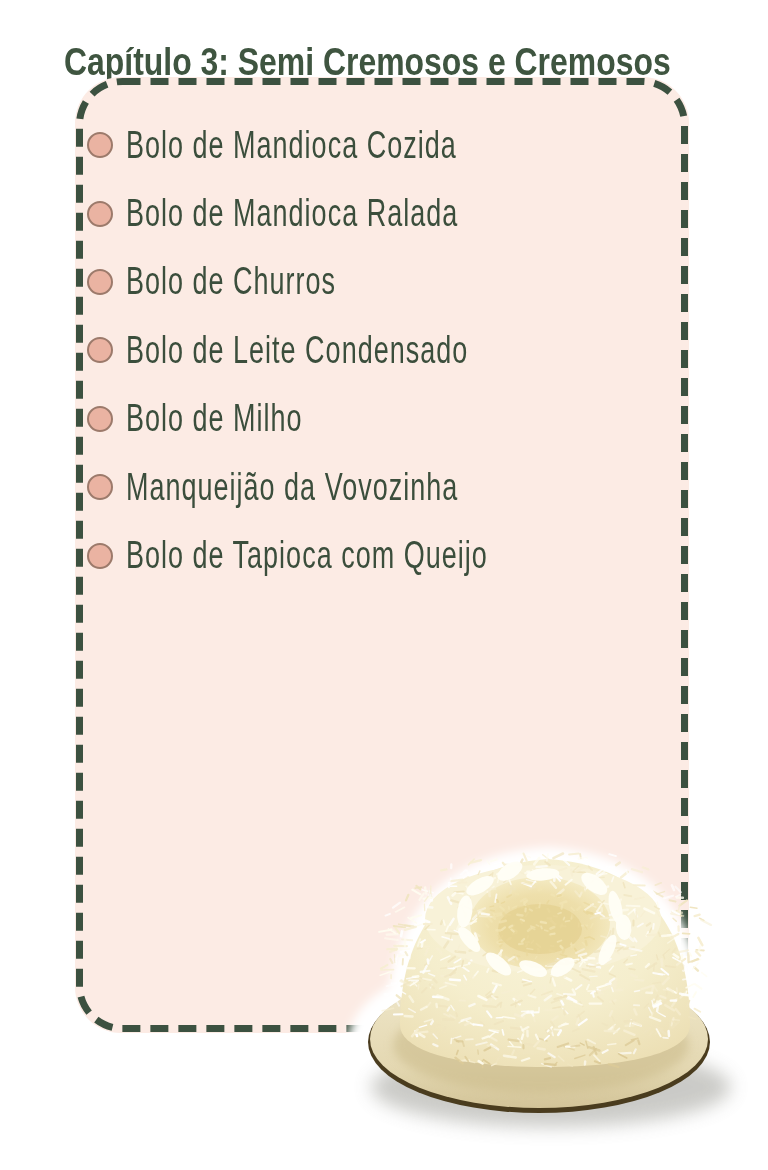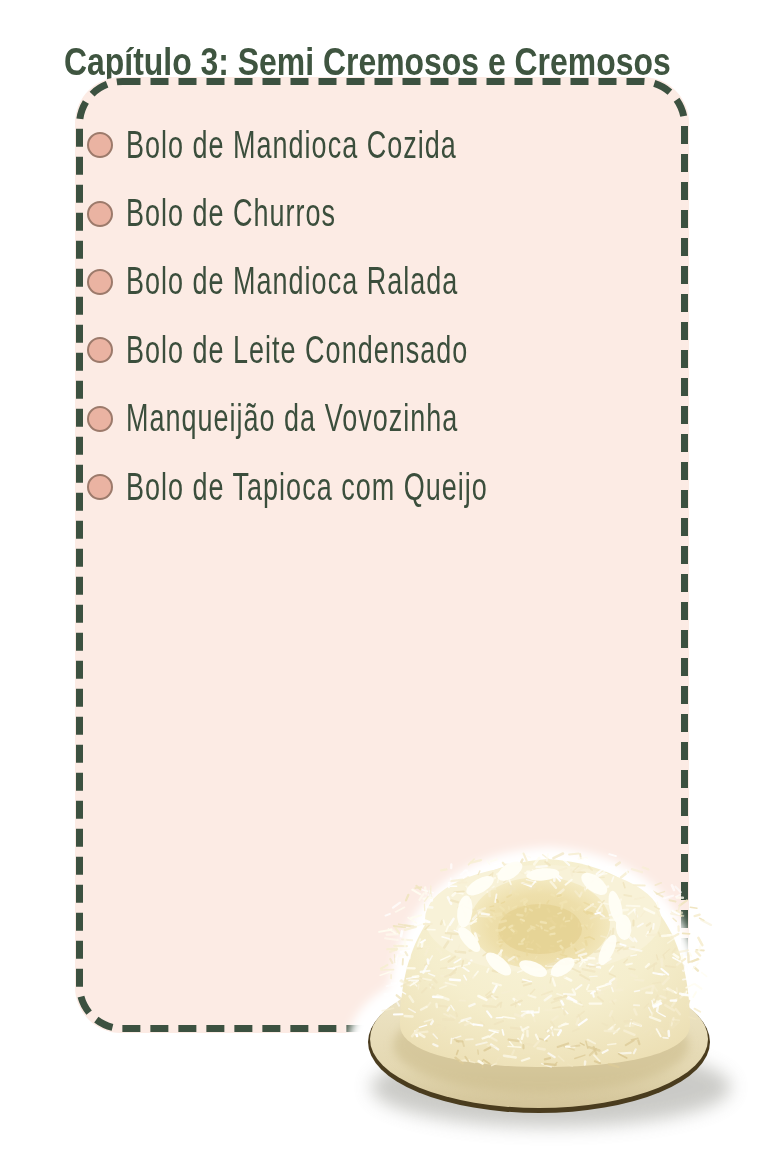--- a/index.html
+++ b/index.html
@@ -51,29 +51,33 @@
     <rect x="4.5" y="4.5" width="605" height="947" rx="43" ry="43" fill="none" stroke="#3c5140" stroke-width="7" stroke-dasharray="18 10"></rect>
   </svg>
 
   <ul class="recipe-list">
     <li>
         <span class="bullet"></span>
         <span class="item-label">Bolo de Mandioca Cozida</span>
       </li>
     <li>
         <span class="bullet"></span>
+        <span class="item-label">Bolo de Mandioca Ralada</span>
+      </li>
+    <li>
+        <span class="bullet"></span>
         <span class="item-label">Bolo de Churros</span>
       </li>
     <li>
         <span class="bullet"></span>
-        <span class="item-label">Bolo de Mandioca Ralada</span>
+        <span class="item-label">Bolo de Leite Condensado</span>
       </li>
     <li>
         <span class="bullet"></span>
-        <span class="item-label">Bolo de Leite Condensado</span>
+        <span class="item-label">Bolo de Milho</span>
       </li>
     <li>
         <span class="bullet"></span>
         <span class="item-label">Manqueijão da Vovozinha</span>
       </li>
     <li>
         <span class="bullet"></span>
         <span class="item-label">Bolo de Tapioca com Queijo</span>
       </li>
   </ul>

